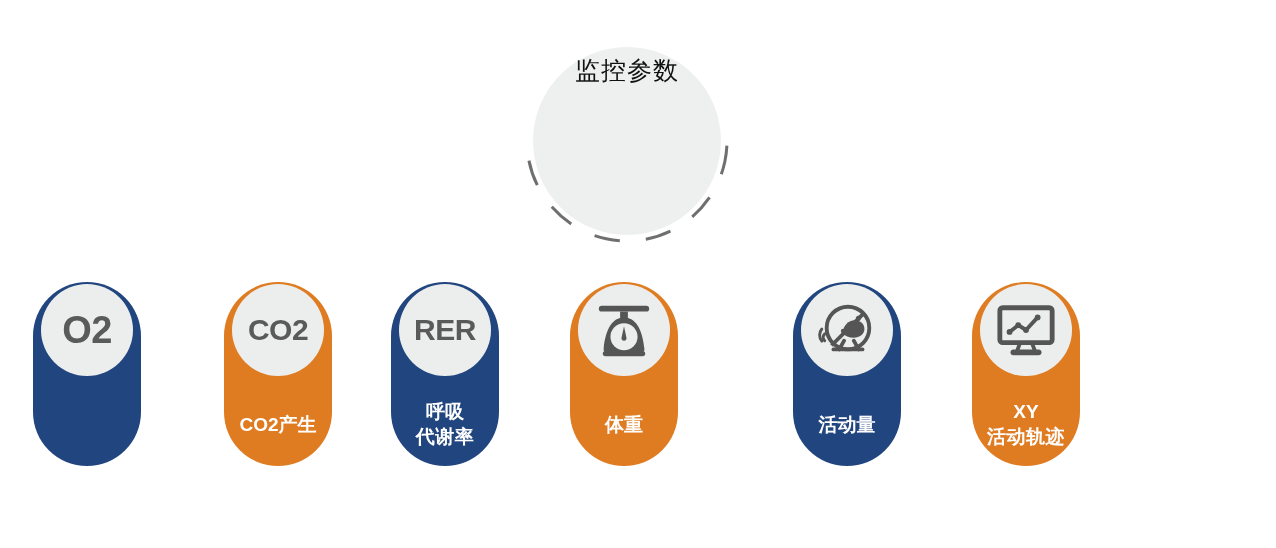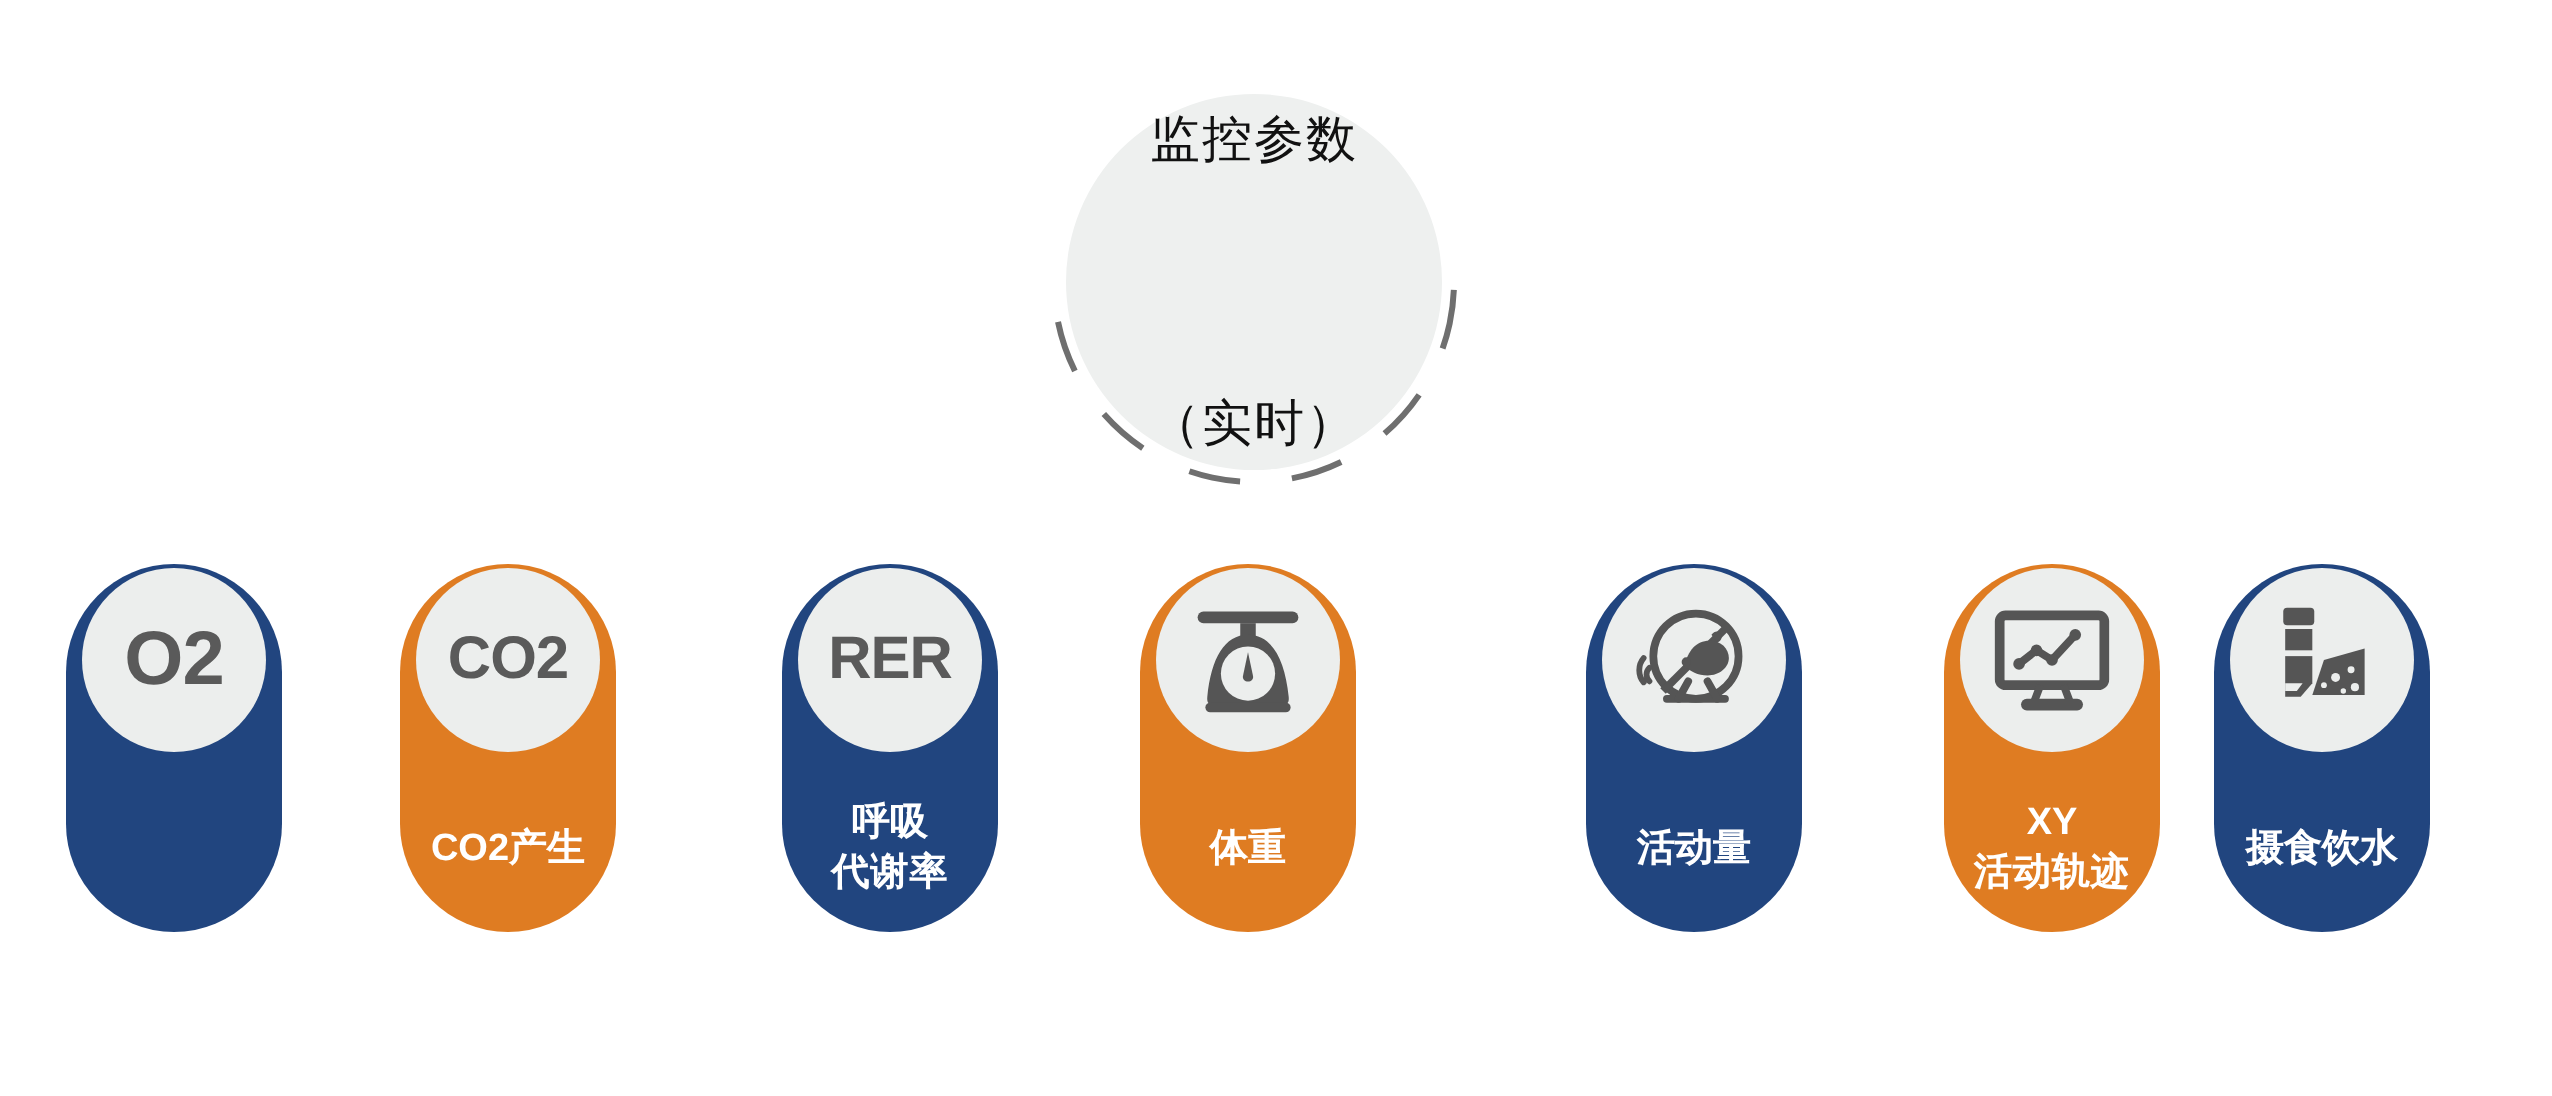--- a/index.html
+++ b/index.html
@@ -127,31 +127,30 @@
 
 <div id="hub">
   <svg id="hub-dashed" viewBox="0 0 208 208">
     <circle cx="104" cy="104" r="100" fill="none" stroke="#6f6f6f" stroke-width="3" stroke-dasharray="26 26" stroke-dashoffset="13" stroke-linecap="butt" transform="rotate(12 104 104)"></circle>
 
     <rect x="-6" y="-6" width="220" height="112" fill="#ffffff"></rect>
   </svg>
   <div id="hub-disc"></div>
   <div id="hub-text">
     <div>监控参数</div>
-    <div>（实时）</div>
   </div>
 </div>
 
 <div id="pill-row">
     <div class="pill blue" style="left: 33px;">
       <div class="pill-badge">
         <span class="badge-text sz-big">O2</span>
       </div>
     </div>
-    <div class="pill orange" style="left: 200px;">
+    <div class="pill orange" style="left: 224px;">
       <div class="pill-badge">
         <span class="badge-text sz-small">CO2</span>
       </div>
       <div class="pill-label">
         <div class="l1">CO2产生</div>
       </div>
     </div>
     <div class="pill blue" style="left: 391px;">
       <div class="pill-badge">
         <span class="badge-text sz-small">RER</span>
@@ -210,34 +209,13 @@
       <path d="M26 45l-3 8M38 45l3 8" stroke="#555555" stroke-width="4"></path>
       <rect x="16" y="52" width="32" height="6" rx="3" fill="#555555"></rect>
     </svg>
         </span>
       </div>
       <div class="pill-label">
         <div class="l1">XY</div>
         <div class="l2">活动轨迹</div>
       </div>
     </div>
-    <div class="pill blue" style="left: 1107px;">
-      <div class="pill-badge">
-        <span>
-    <svg class="badge-icon" viewBox="0 0 64 64" fill="#555555">
-      <rect x="12" y="5" width="16" height="9" rx="2"></rect>
-      <path d="M13 16h14v28l-6 7h-8z"></path>
-      <rect x="12" y="27" width="16" height="3" fill="#eceeed"></rect>
-      <path d="M13 44h9l-3 4h-6z" fill="#eceeed"></path>
-      <path d="M33 32l21-6v24H27z"></path>
-      <circle cx="39" cy="41" r="2.3" fill="#eceeed"></circle>
-      <circle cx="47" cy="37" r="1.8" fill="#eceeed"></circle>
-      <circle cx="49" cy="46" r="2.1" fill="#eceeed"></circle>
-      <circle cx="33" cy="45" r="1.5" fill="#eceeed"></circle>
-      <circle cx="43" cy="48" r="1.4" fill="#eceeed"></circle>
-    </svg>
-        </span>
-      </div>
-      <div class="pill-label">
-        <div class="l1">摄食饮水</div>
-      </div>
-    </div>
   </div>
 
 </body></html>

